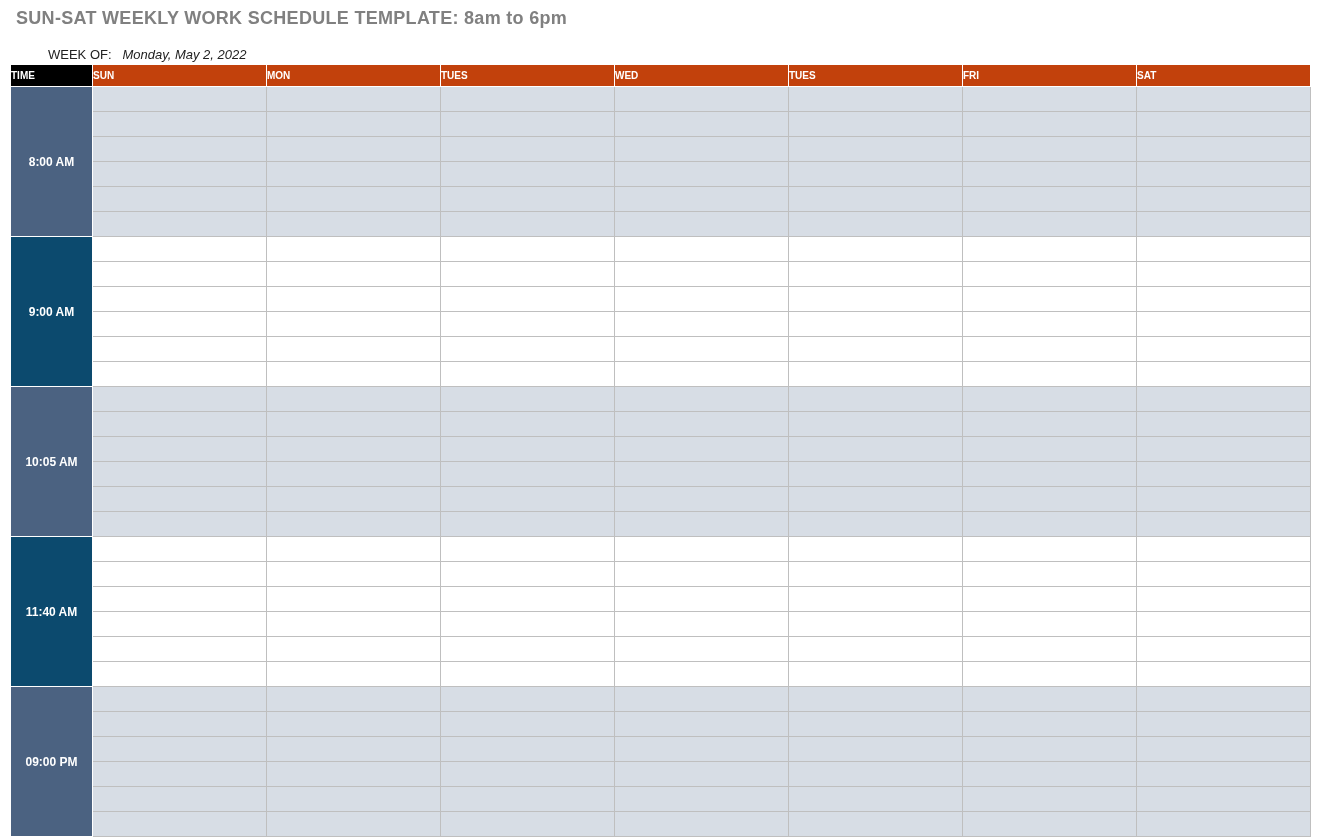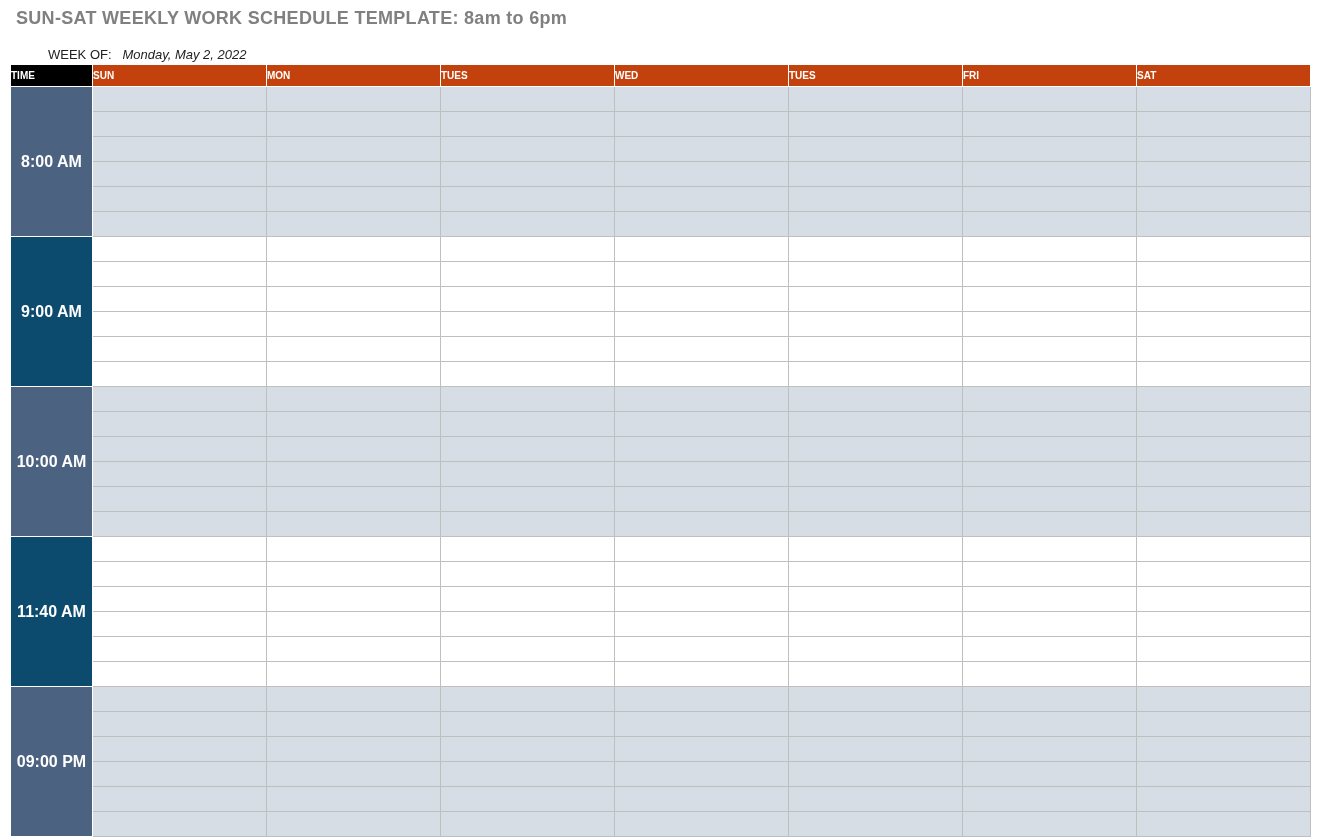--- a/index.html
+++ b/index.html
@@ -51,21 +51,21 @@
     background: #000000;
   }
   th.day-head {
     background: #c2410c;
     width: 174px;
   }
   td.time-cell {
     width: 82px;
     text-align: center;
     vertical-align: middle;
-    font-size: 16px;
+    font-size: 12px;
     font-weight: bold;
     color: #ffffff;
   }
   .time-blue { background: #4b6281; }
   .time-grey { background: #0c4a6e; }
   td.slot {
     height: 25px;
     border: 1px solid #bfbfbf;
   }
   .slot-blue { background: #d7dde5; }
@@ -200,21 +200,21 @@
         <tr>
           <td class="slot slot-white"></td>
           <td class="slot slot-white"></td>
           <td class="slot slot-white"></td>
           <td class="slot slot-white"></td>
           <td class="slot slot-white"></td>
           <td class="slot slot-white"></td>
           <td class="slot slot-white"></td>
         </tr>
         <tr>
-          <td class="time-cell time-blue" rowspan="6">10:00 AM</td>
+          <td class="time-cell time-blue" rowspan="6">10:05 AM</td>
           <td class="slot slot-blue"></td>
           <td class="slot slot-blue"></td>
           <td class="slot slot-blue"></td>
           <td class="slot slot-blue"></td>
           <td class="slot slot-blue"></td>
           <td class="slot slot-blue"></td>
           <td class="slot slot-blue"></td>
         </tr>
         <tr>
           <td class="slot slot-blue"></td>

